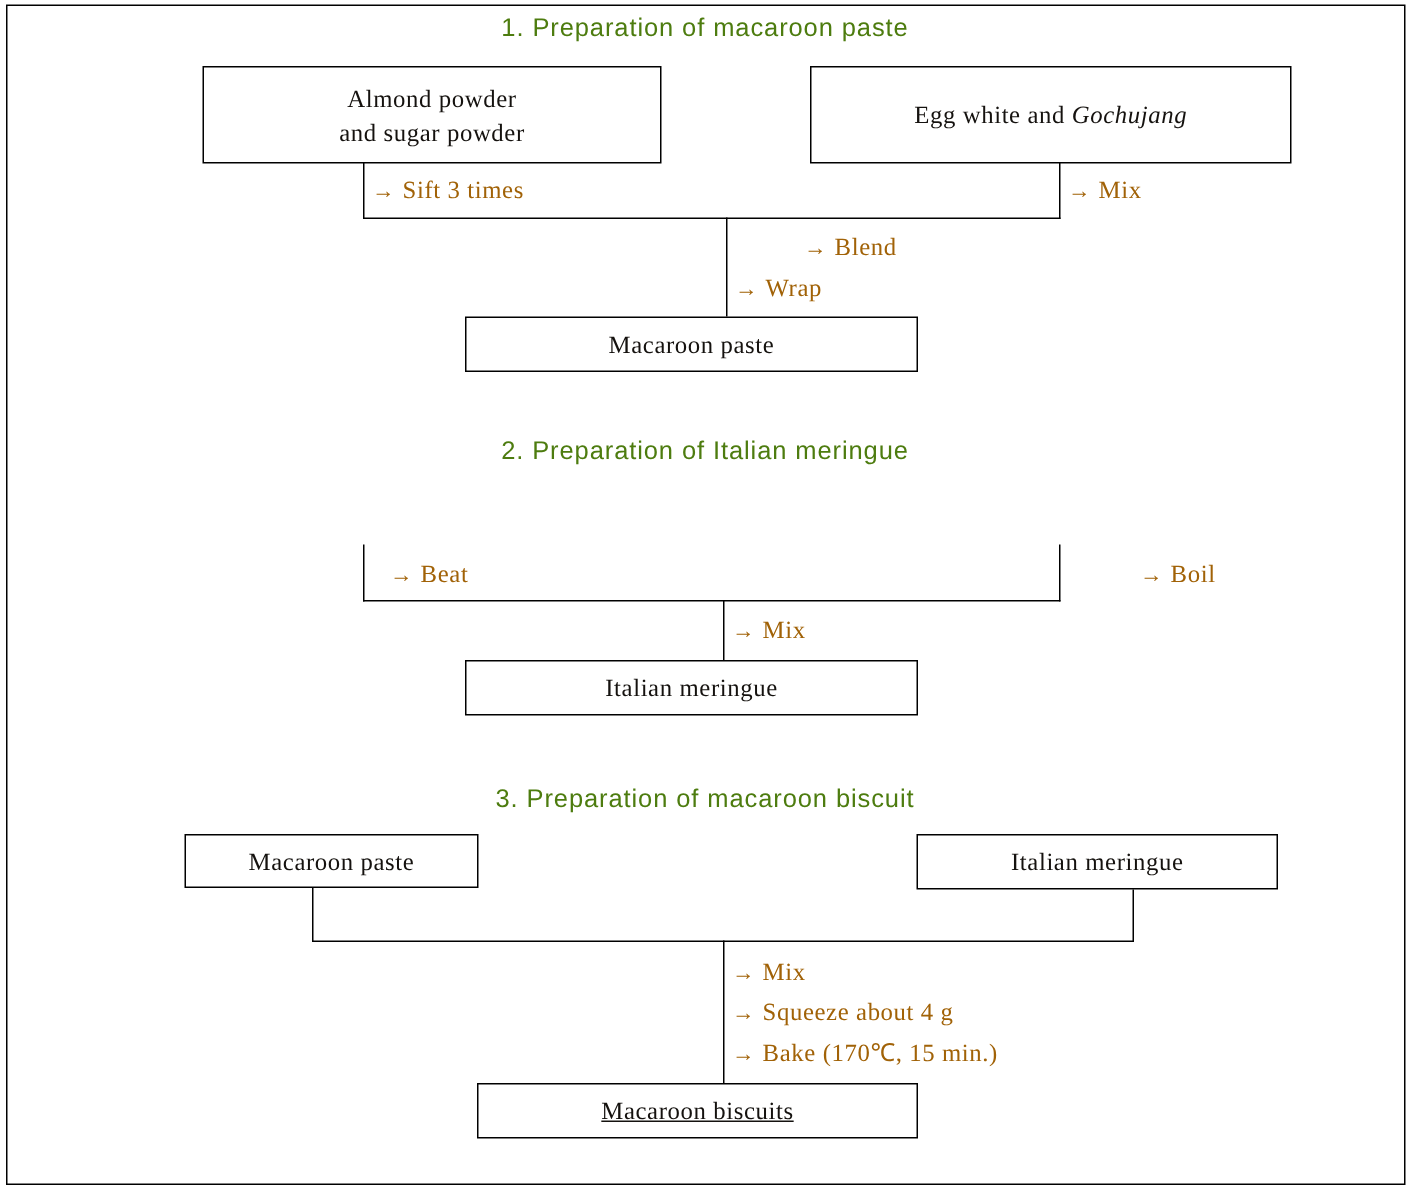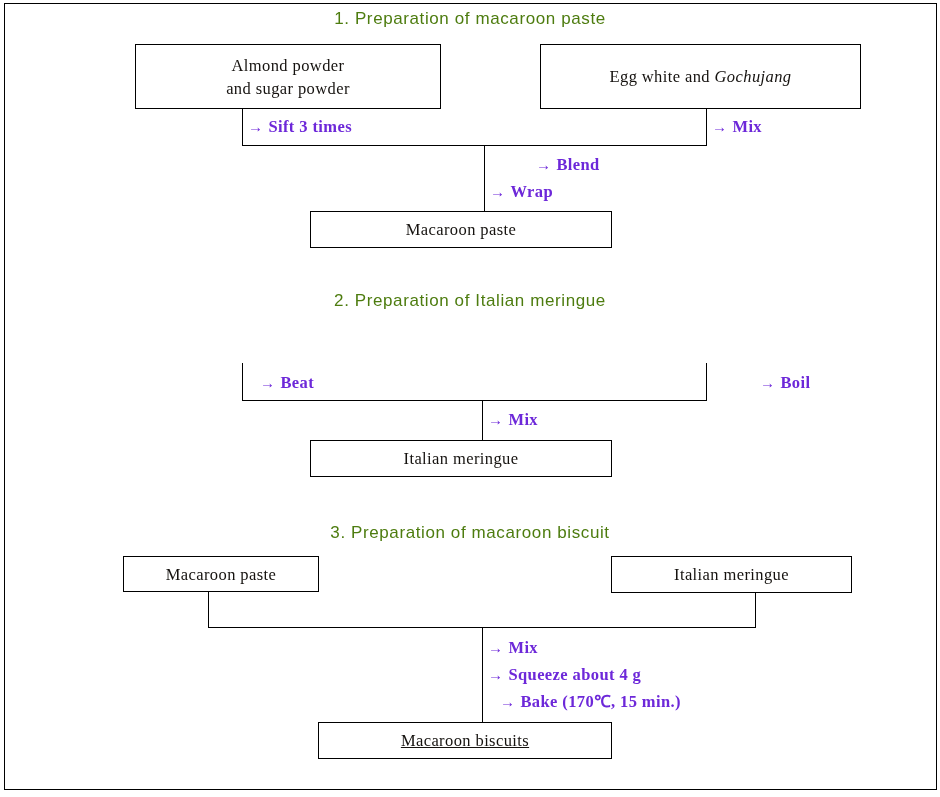--- a/index.html
+++ b/index.html
@@ -67,22 +67,21 @@
   .ln-h { height: 1px; }
   .ln-v { width: 1px; }
   
   .step {
     position: absolute;
     white-space: nowrap;
     font-family: "Liberation Serif", serif;
     font-size: 16.5px;
     line-height: 20px;
     letter-spacing: 0.4px;
-    color: #6d28d9;
-    font-weight: bold;
+    color: #a16207;
   }
   .step .arrow {
     display: inline-block;
     margin-right: 5px;
     font-size: 15px;
   }
 </style>
 </head>
 <body>
 
@@ -167,21 +166,21 @@
   <div class="ln ln-v" style="left:755px; top:593px; height:35px;"></div>
 
   <div class="ln ln-v" style="left:482px; top:627px; height:96px;"></div>
 
   <div class="step" style="left:488px; top:638px;">
     <span class="arrow">→</span><span>Mix</span>
   </div>
   <div class="step" style="left:488px; top:665px;">
     <span class="arrow">→</span><span>Squeeze about 4 g</span>
   </div>
-  <div class="step" style="left:488px; top:692px;margin-left:12px;">
+  <div class="step" style="left:488px; top:692px;">
     <span class="arrow">→</span><span>Bake (170℃, 15 min.)</span>
   </div>
 
   <div class="node-box" style="left:318px; top:722px; width:294px; height:37px;text-decoration:underline;">
     <span>Macaroon biscuits</span>
   </div>
 
 </div>
 
 </body></html>

